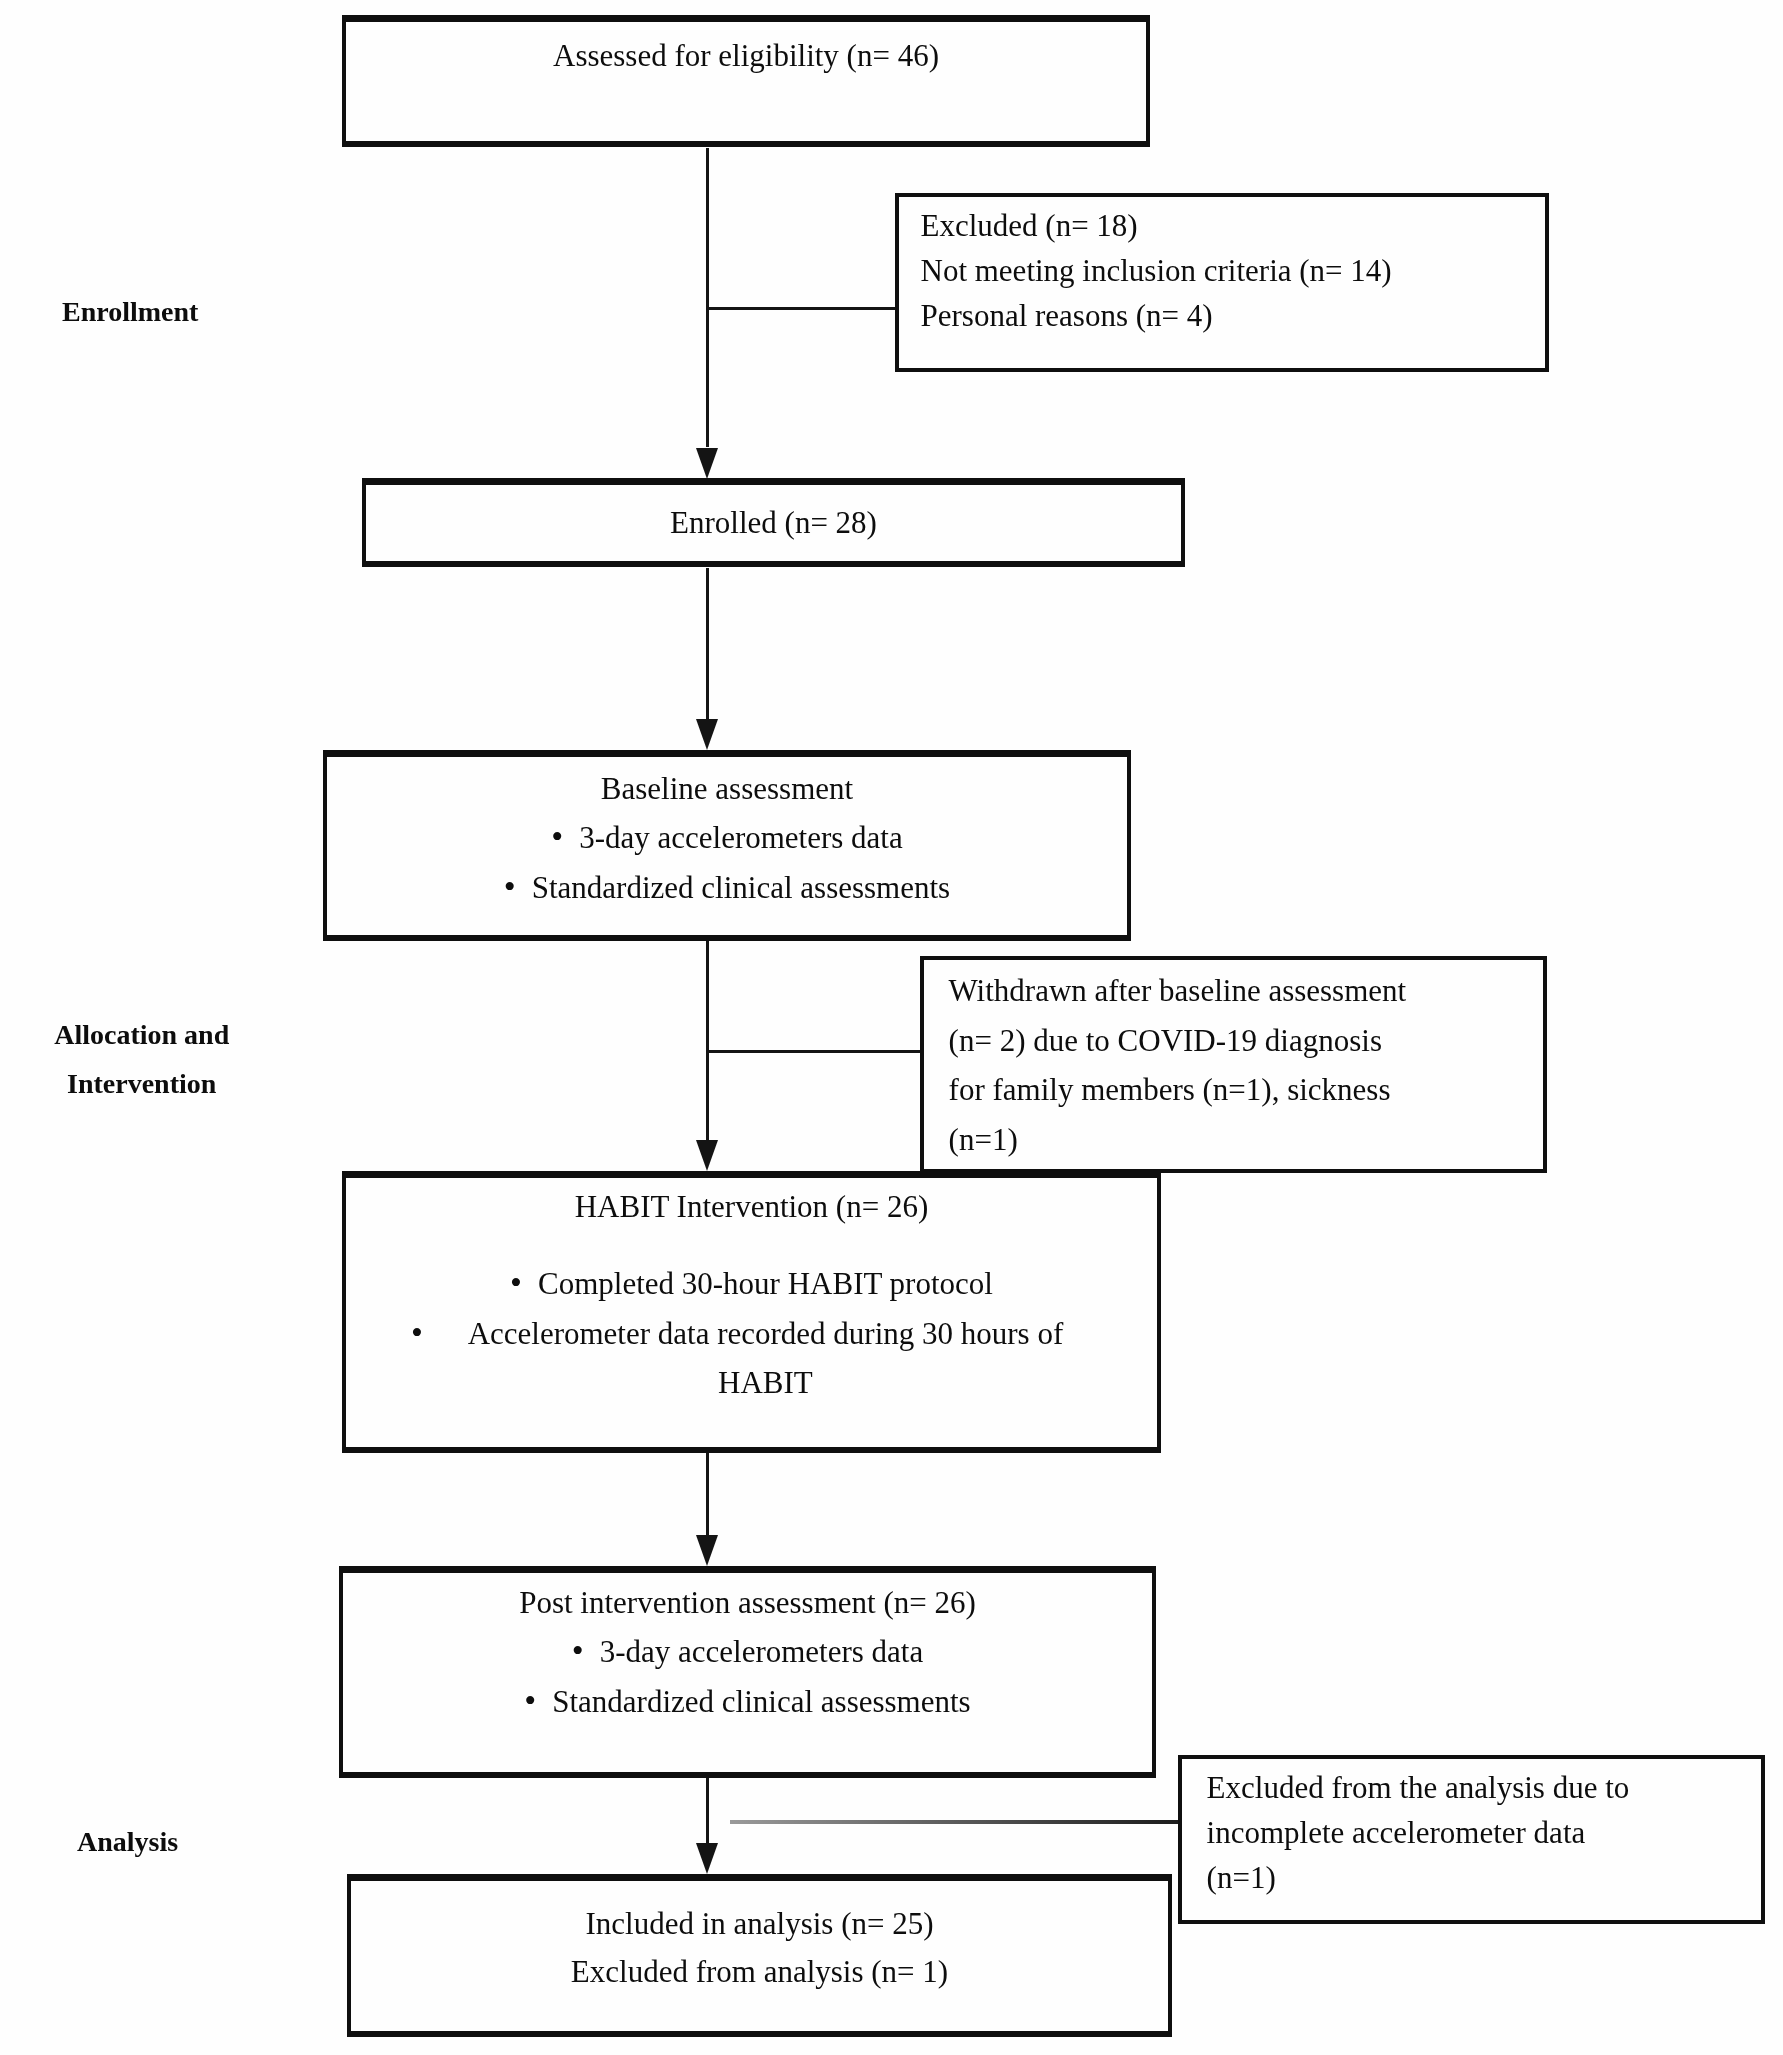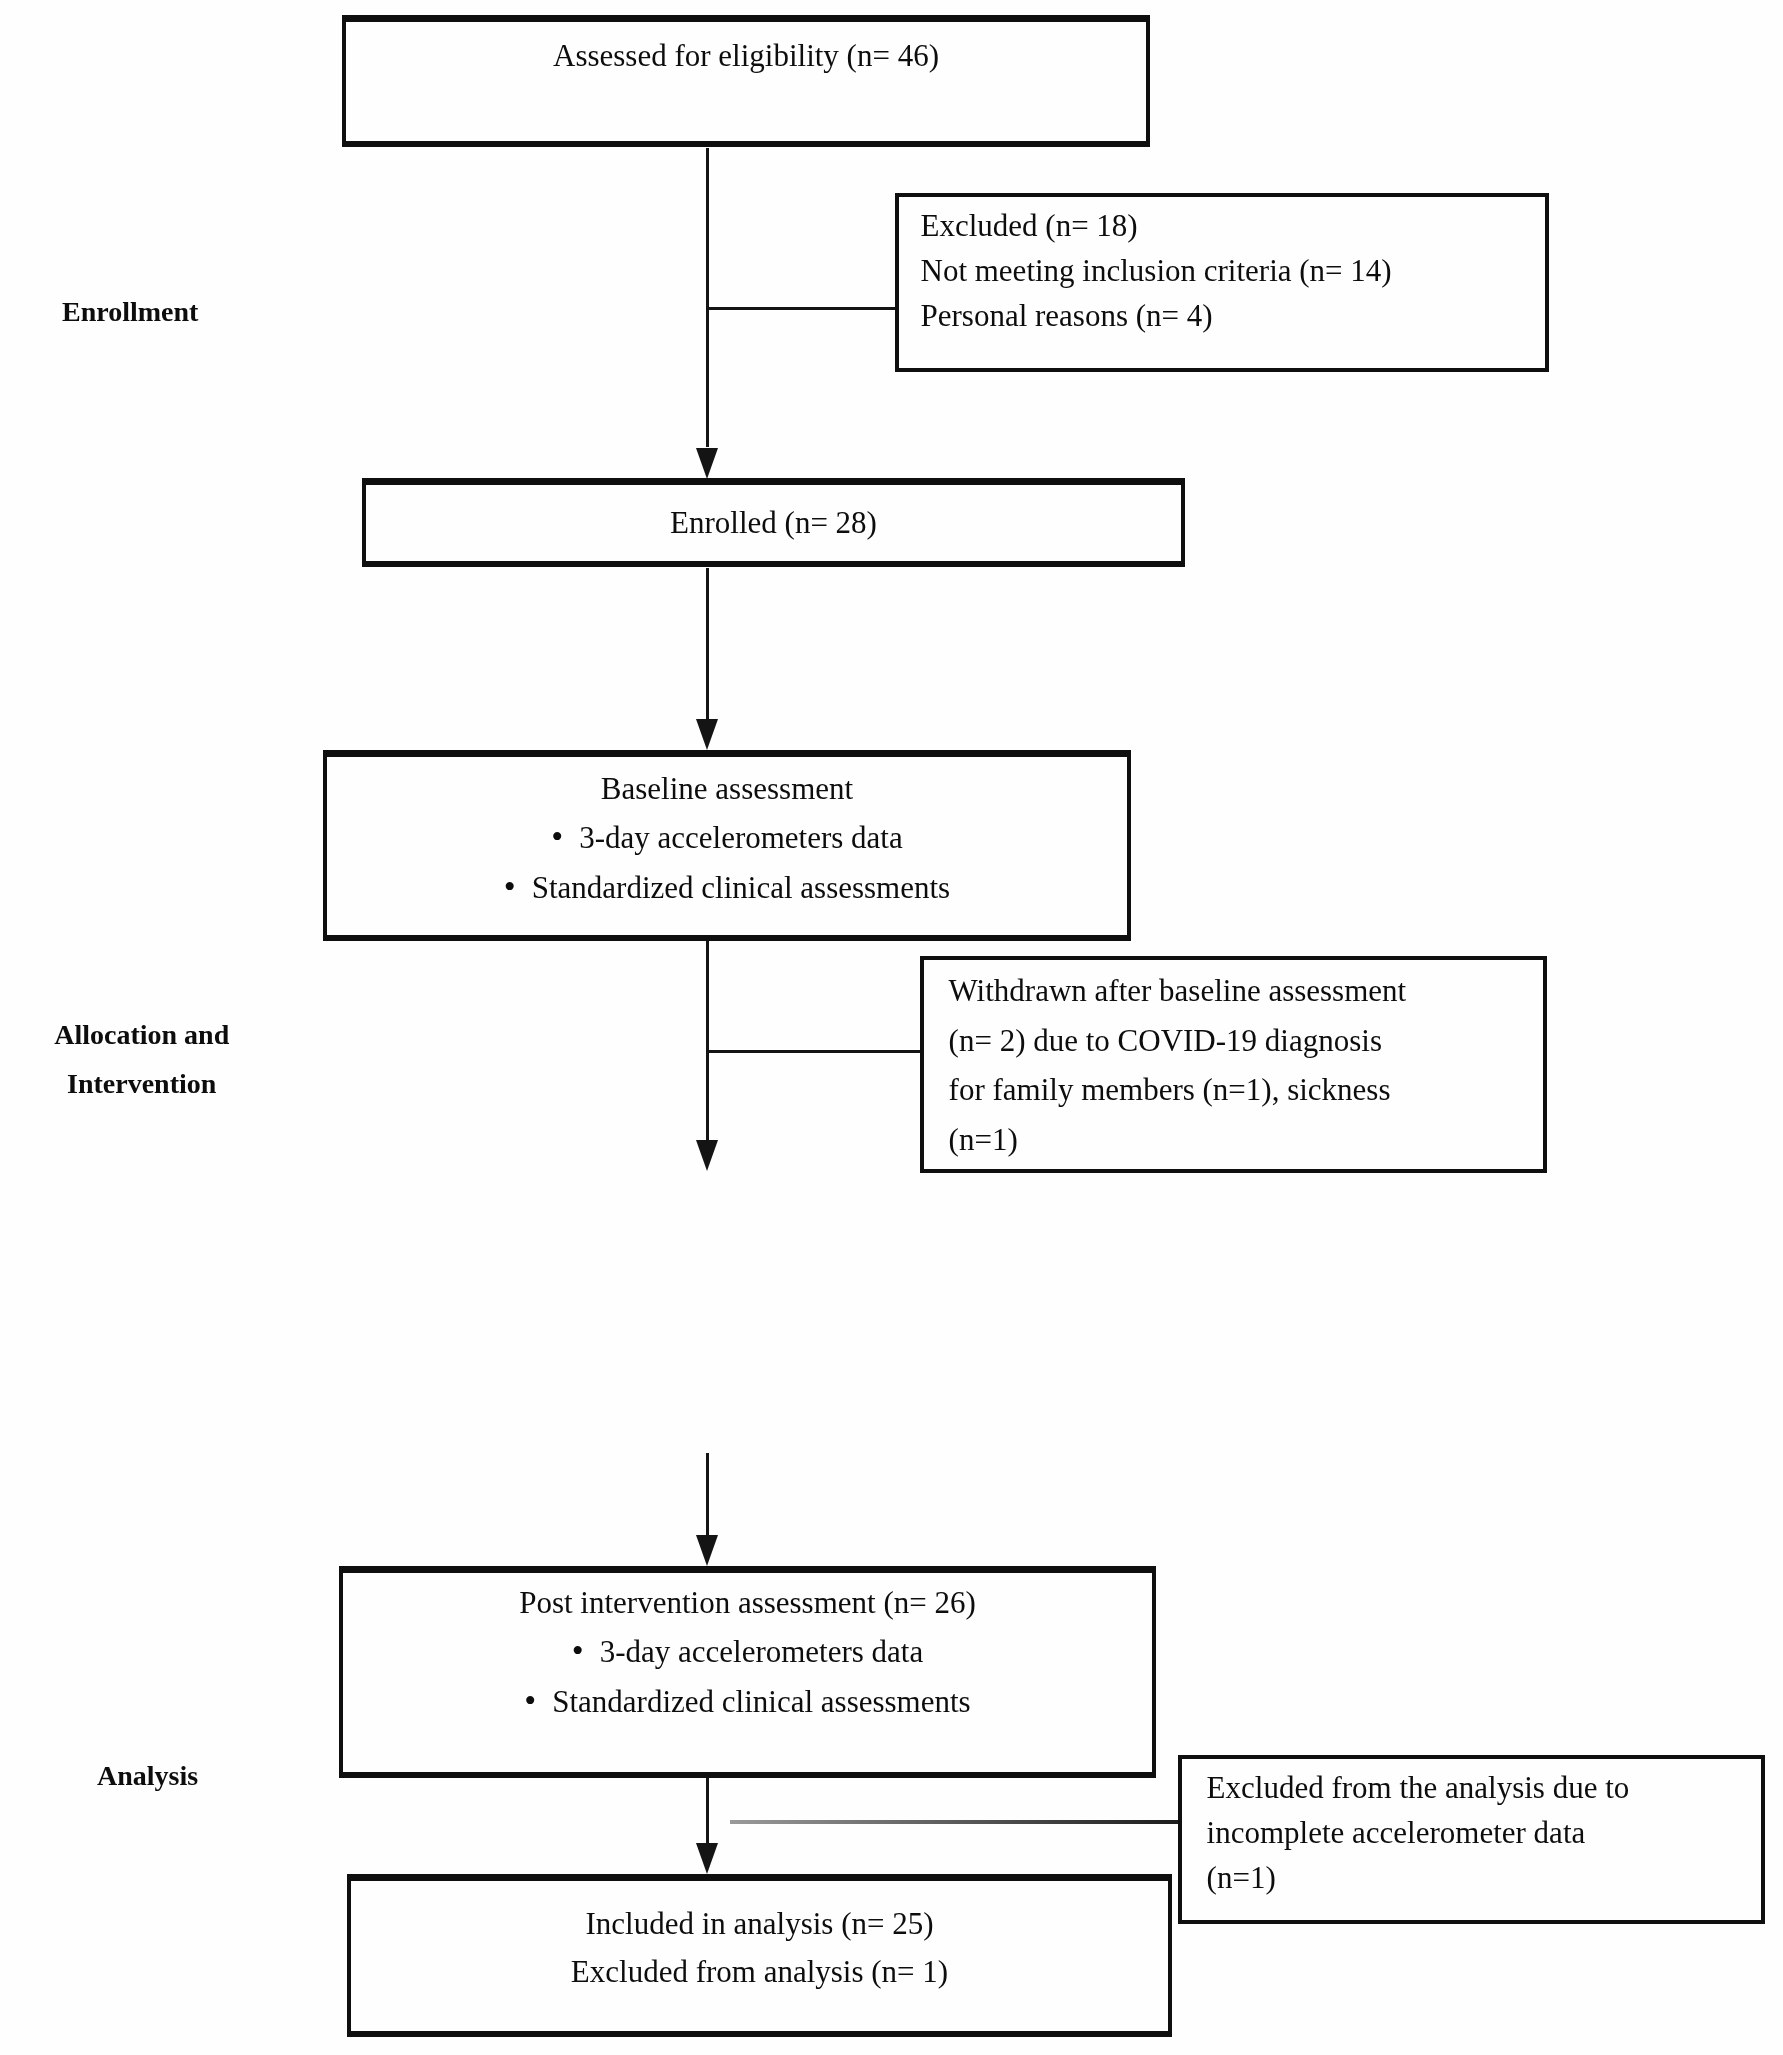--- a/index.html
+++ b/index.html
@@ -55,21 +55,21 @@
 
 <div class="canvas">
 
   <div class="stage-label" style="left:62px; top:288px;">Enrollment</div>
 
   <div class="stage-label centered" style="left:9.2px; top:1011px; width:265px;">
     <div>Allocation and</div>
     <div>Intervention</div>
   </div>
 
-  <div class="stage-label" style="left:77px; top:1752px;margin-left:20px;">Analysis</div>
+  <div class="stage-label" style="left:77px; top:1818px;">Analysis</div>
 
   <div class="vline" style="left:706px; top:148px; height:299px;"></div>
   <div class="arrowhead" style="left:696px; top:448px;"></div>
 
   <div class="hline" style="left:706px; top:307px; width:190px;"></div>
 
   <div class="vline" style="left:706px; top:568px; height:151px;"></div>
   <div class="arrowhead" style="left:696px; top:719px;"></div>
 
   <div class="vline" style="left:706px; top:941px; height:201px;"></div>
@@ -111,20 +111,31 @@
     </div>
   </div>
 
   <div class="box" style="left:920px; top:956px; width:627px; height:217px; padding:6.2px 6.2px 0 24.6px;">
     <div class="nw">Withdrawn after baseline assessment</div>
     <div class="nw">(n= 2) due to COVID-19 diagnosis</div>
     <div class="nw">for family members (n=1), sickness</div>
     <div class="nw">(n=1)</div>
   </div>
 
+  <div class="box main-box centered" style="left:342px; top:1171px; width:819px; height:282px; padding-top:3.7px;">
+    <div class="nw" style="margin-bottom:28px;">HABIT Intervention (n= 26)</div>
+    <div class="bullet-line">
+      <span class="bullet-dot"></span>
+      <span class="nw">Completed 30-hour HABIT protocol</span>
+    </div>
+    <div class="bullet-line">
+      <span class="bullet-dot"></span>
+      <span class="wrap-center">Accelerometer data recorded during 30 hours of HABIT</span>
+    </div>
+  </div>
 
   <div class="box main-box centered" style="left:339px; top:1566px; width:817px; height:212px; padding-top:4.9px;">
     <div class="nw">Post intervention assessment (n= 26)</div>
     <div class="bullet-line">
       <span class="bullet-dot"></span>
       <span class="nw">3-day accelerometers data</span>
     </div>
     <div class="bullet-line">
       <span class="bullet-dot"></span>
       <span class="nw">Standardized clinical assessments</span>

